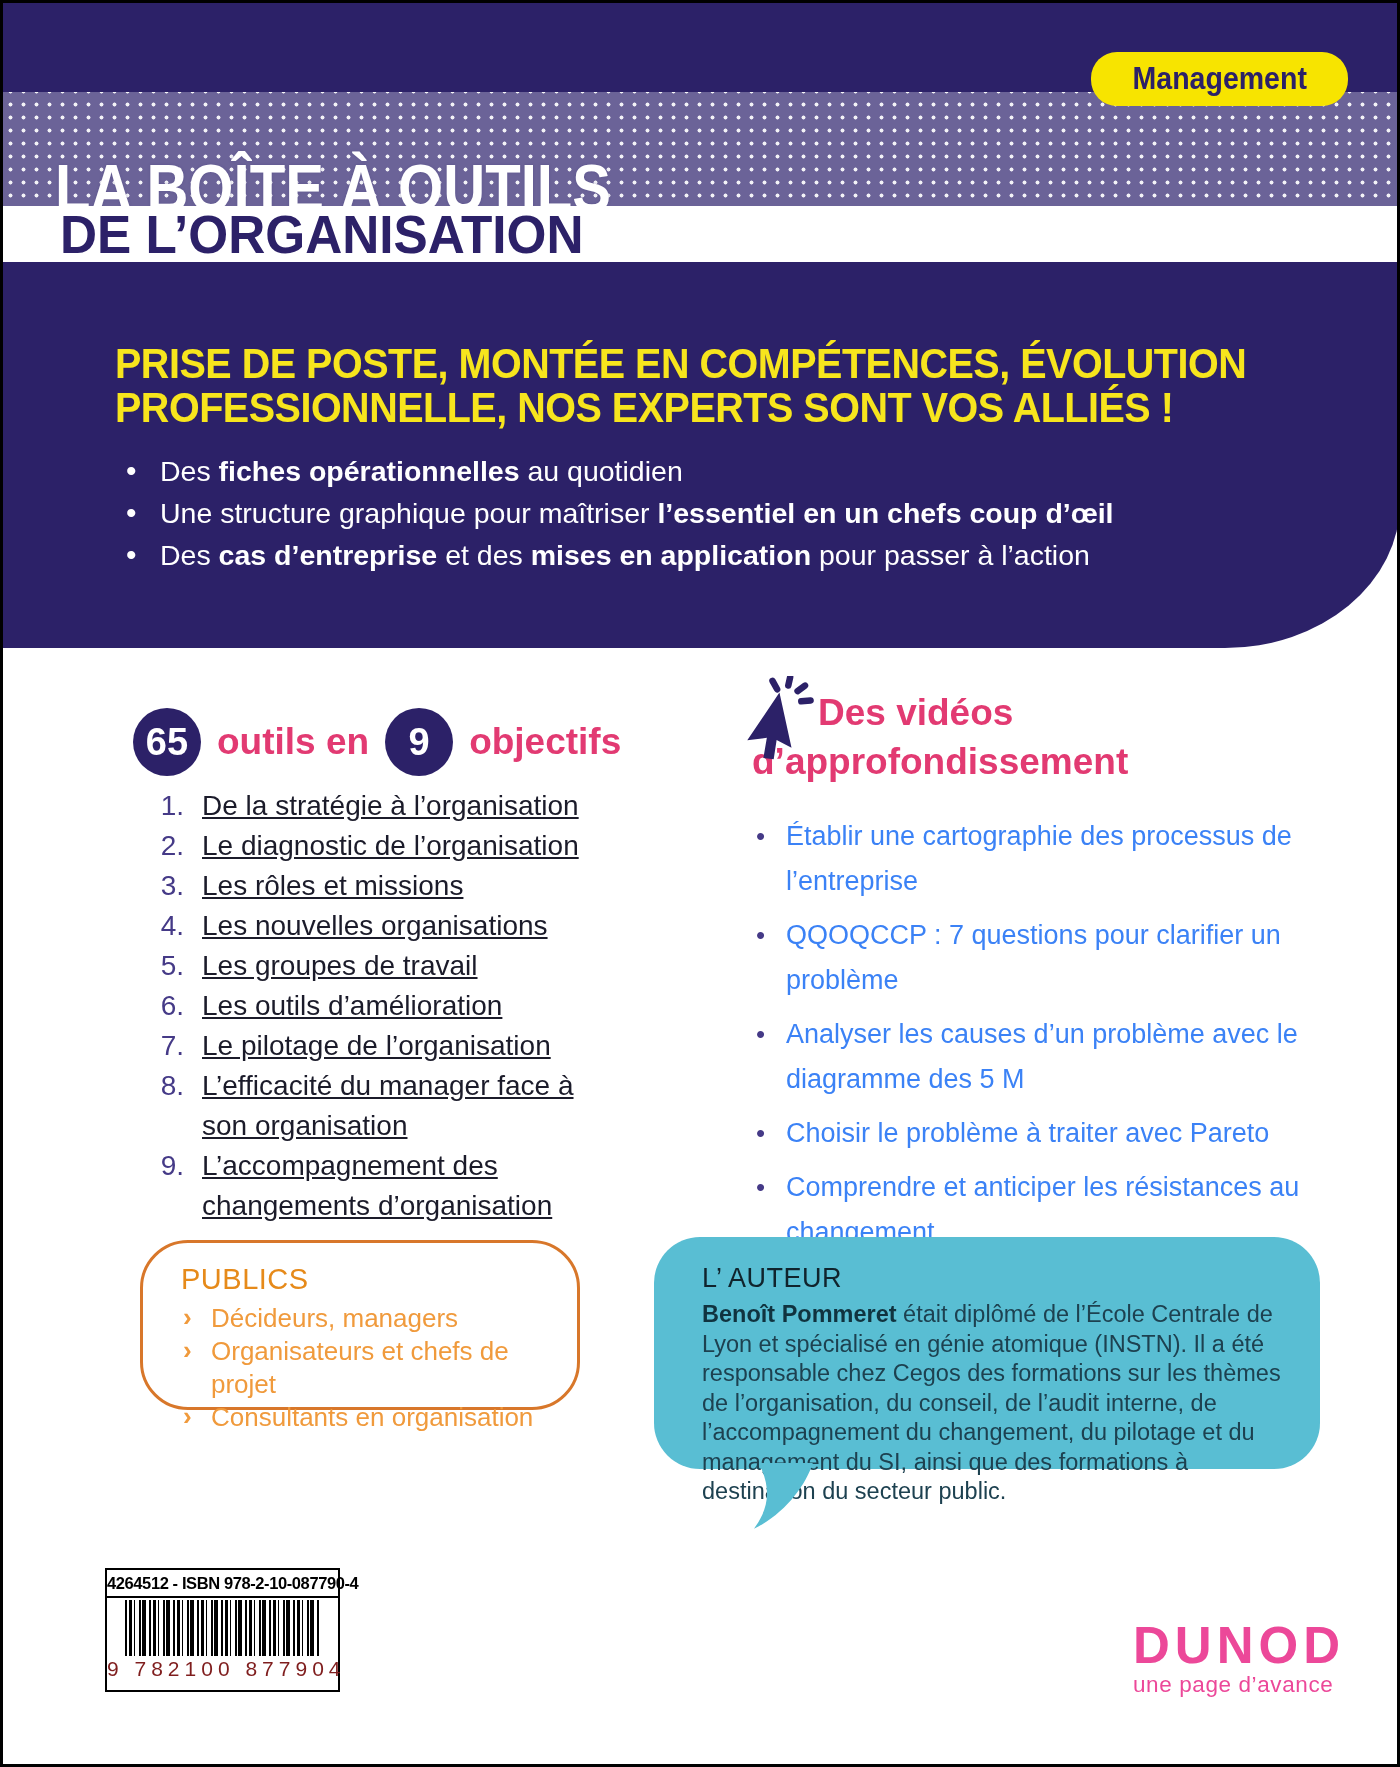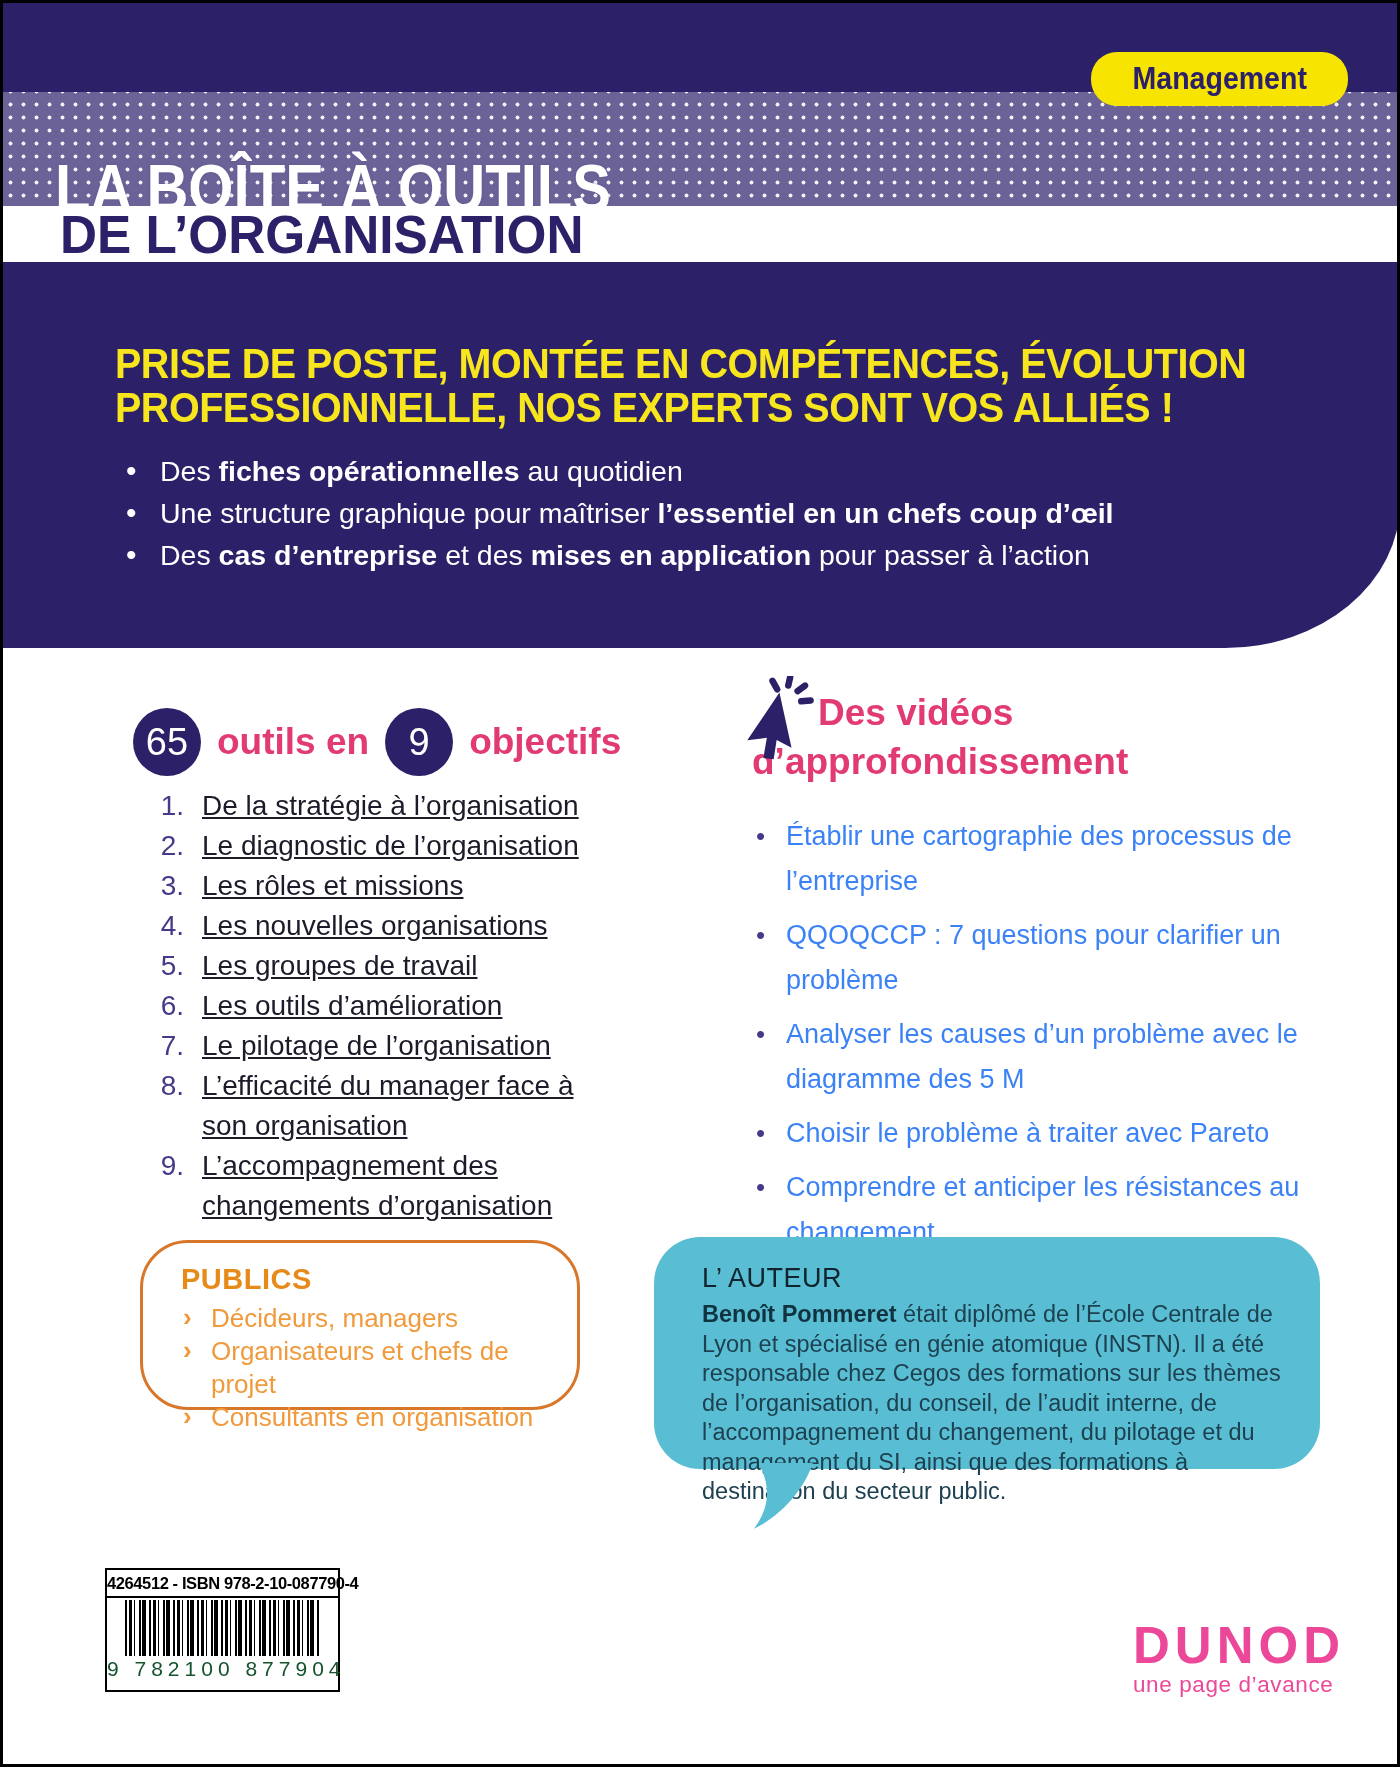--- a/index.html
+++ b/index.html
@@ -49,21 +49,21 @@
   }
   .hero-bullets li::before{
     content:"•";position:absolute;left:-34px;color:#fff;font-size:30px;
   }
   .hero-bullets b{font-weight:bold;}
 
   
   .toolkit-heading{position:absolute;left:133px;top:708px;display:flex;align-items:center;gap:16px;}
   .count-circle{
     width:68px;height:68px;border-radius:50%;background:#2c2168;color:#fff;
-    display:flex;align-items:center;justify-content:center;font-size:38px;font-weight:normal;
+    display:flex;align-items:center;justify-content:center;font-size:38px;font-weight:bold;
   }
   .count-label{color:#e23a72;font-size:37px;font-weight:bold;}
   .toolkit-list{position:absolute;left:146px;top:786px;margin:0;padding:0;list-style:none;}
   .toolkit-list li{display:flex;font-size:28px;line-height:40px;color:#1b1b2a;}
   .toolkit-list .num{width:38px;min-width:38px;text-align:right;margin-right:18px;color:#453a87;}
   .toolkit-list .txt{max-width:470px;text-decoration:underline;}
 
   
   .videos-title{position:absolute;left:752px;top:688px;}
   .videos-title .cursor{position:absolute;left:-12px;top:-12px;width:78px;height:86px;}
@@ -73,21 +73,21 @@
   .videos-list li{
     position:relative;color:#3b82f6;font-size:27px;line-height:45px;margin-bottom:9px;
   }
   .videos-list li::before{content:"•";position:absolute;left:-30px;color:#453a87;font-size:26px;}
 
   
   .publics-box{
     position:absolute;left:140px;top:1240px;width:440px;height:170px;
     border:3.5px solid #d8772a;border-radius:48px;background:#fff;box-sizing:border-box;
   }
-  .publics-title{margin:20px 0 6px 38px;color:#e68a1a;font-size:29px;font-weight:bold;letter-spacing:.5px;}
+  .publics-title{margin:20px 0 6px 38px;color:#e68a1a;font-size:29px;font-weight:normal;letter-spacing:.5px;}
   .publics-list{margin:0;padding:0 0 0 38px;list-style:none;}
   .publics-list li{position:relative;color:#f09a3c;font-size:26px;line-height:33px;padding-left:30px;}
   .publics-list li::before{content:"›";position:absolute;left:2px;top:-1px;color:#f09a3c;font-weight:bold;}
 
   
   .author-bubble{
     position:absolute;left:654px;top:1237px;width:666px;height:232px;background:#59bed3;
     border-radius:46px;
   }
   .author-tail{position:absolute;left:100px;top:226px;width:72px;height:70px;}
@@ -108,21 +108,21 @@
     transform-origin:center;letter-spacing:-.4px;
   }
   .barcode-bars{
     width:196px;height:56px;margin:2px auto 0 auto;
     background:repeating-linear-gradient(90deg,
       #000 0 2px,#fff 2px 4px,#000 4px 7px,#fff 7px 9px,
       #000 9px 10px,#fff 10px 14px,#000 14px 16px,#fff 16px 17px,
       #000 17px 21px,#fff 21px 24px);
   }
   .barcode-digits{
-    font-size:21px;color:#14532d;text-align:center;letter-spacing:5px;margin-top:1px;white-space:nowrap;
+    font-size:21px;color:#7f1d1d;text-align:center;letter-spacing:5px;margin-top:1px;white-space:nowrap;
   }
 
   
   .publisher{position:absolute;left:1133px;top:1620px;color:#ec4899;}
   .publisher-name{font-size:51px;font-weight:bold;letter-spacing:5px;line-height:52px;}
   .publisher-tagline{font-size:22.5px;letter-spacing:.6px;margin-top:0px;}
 </style>
 </head>
 <body>
 

